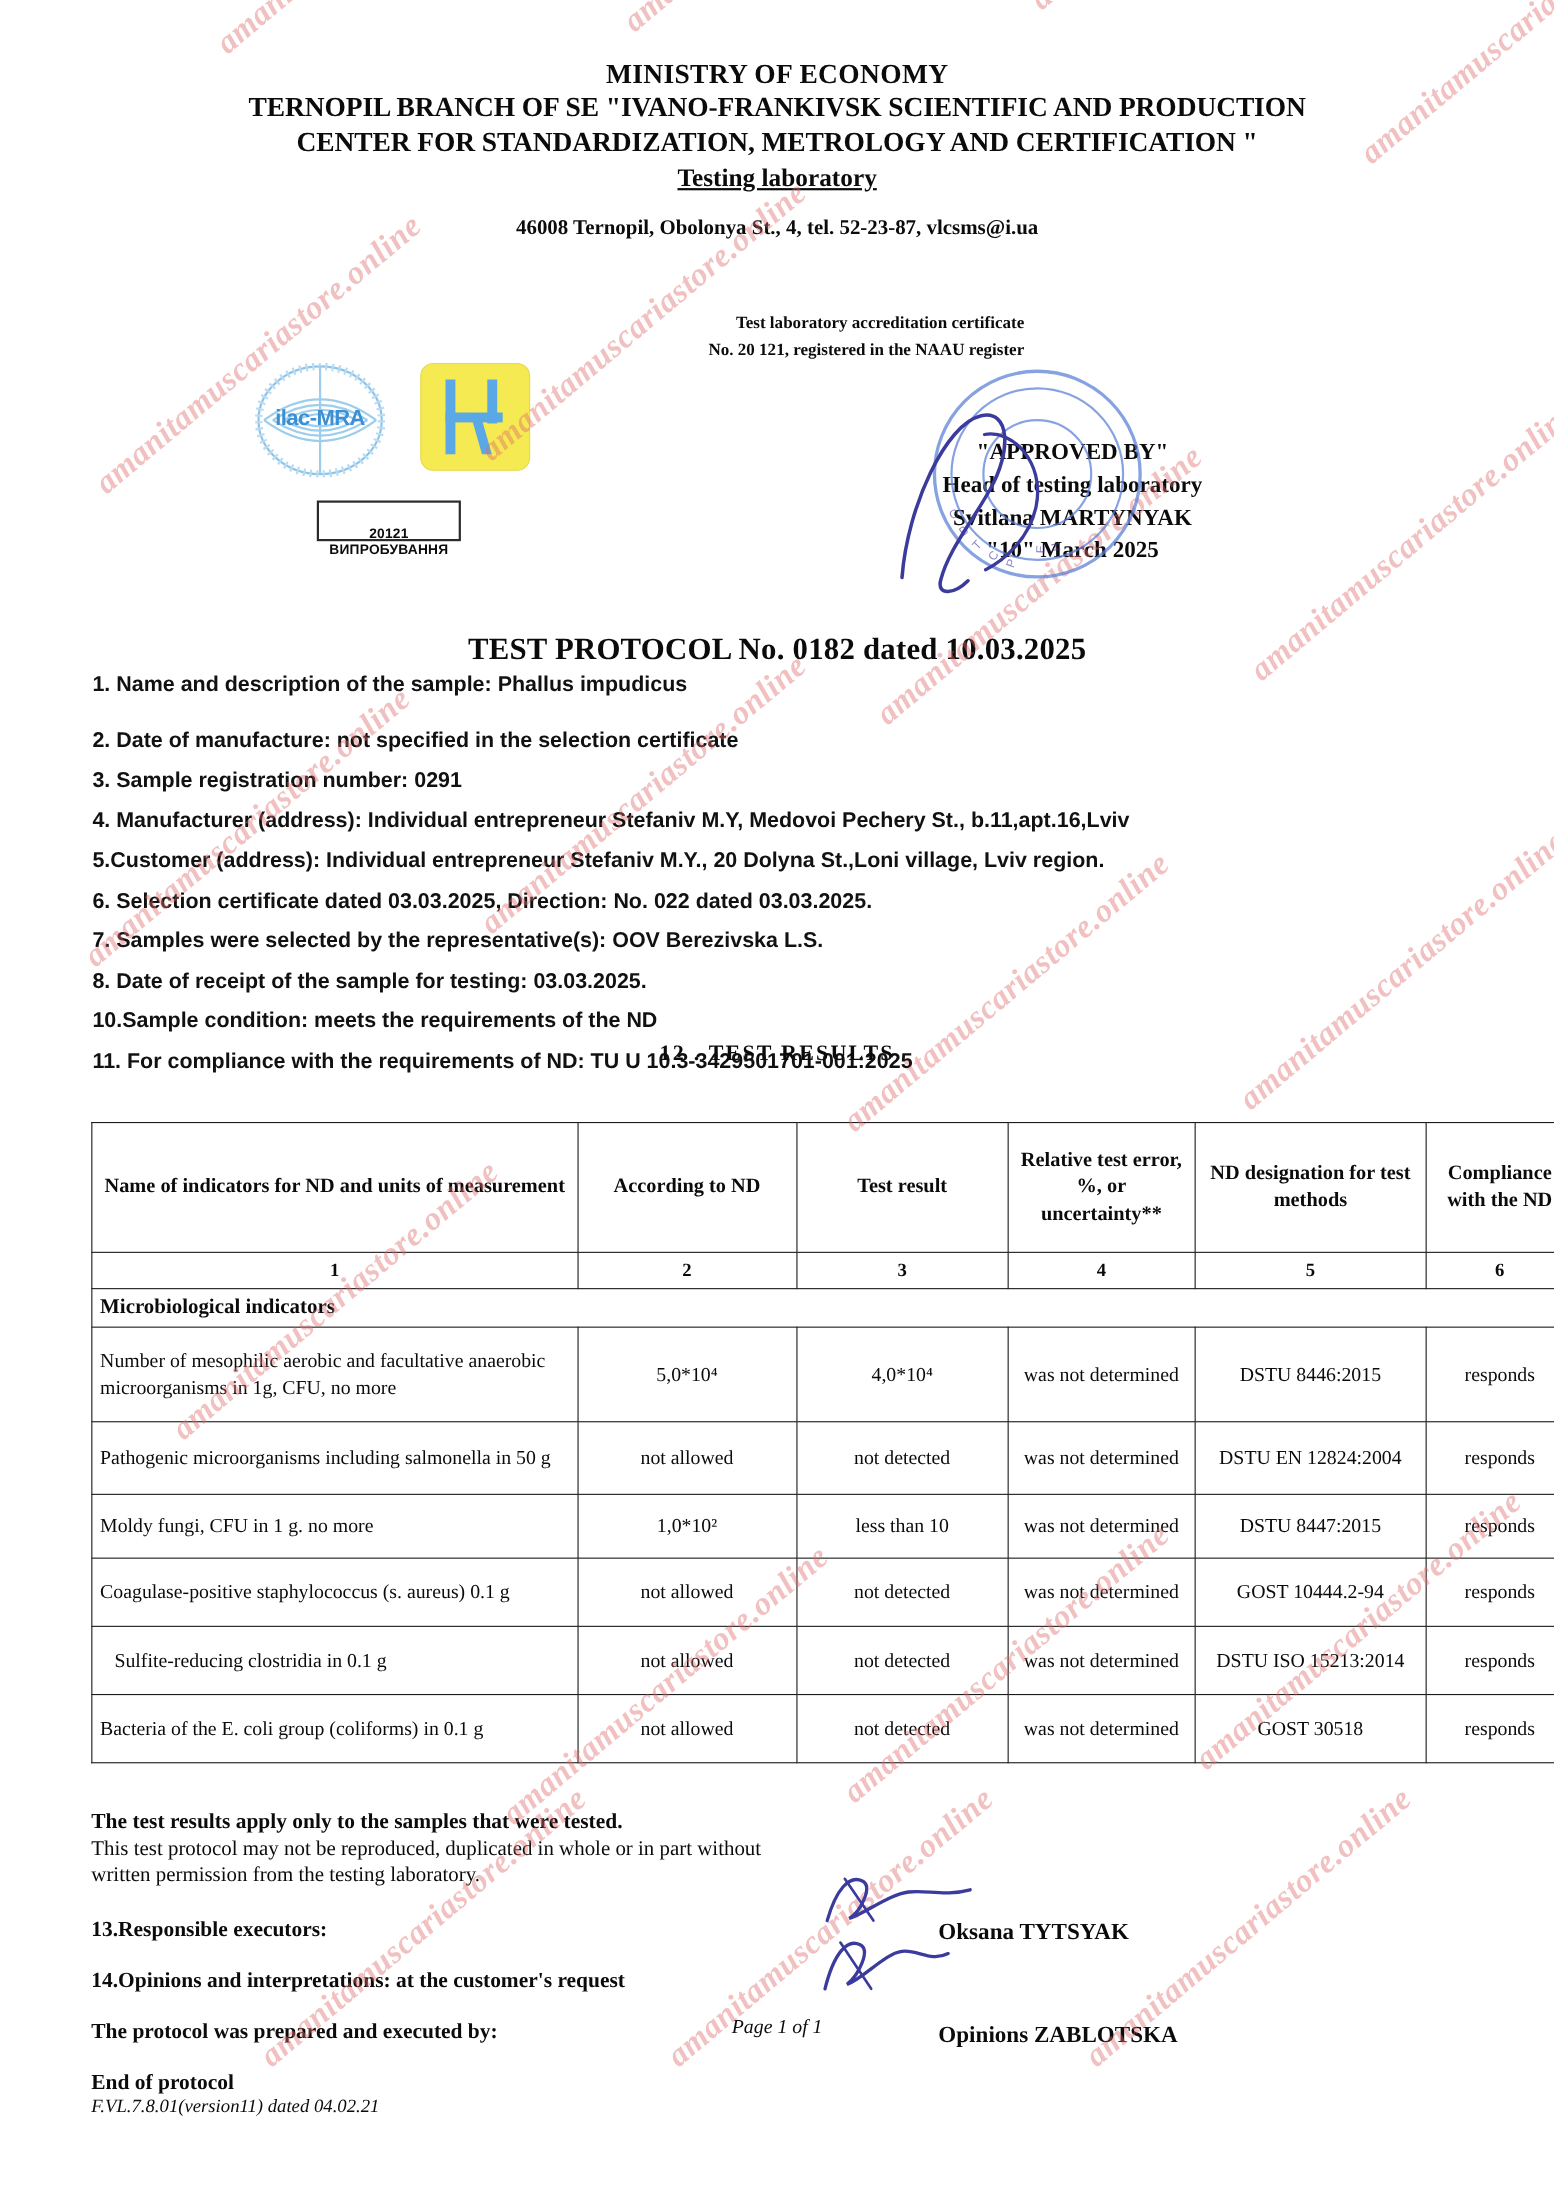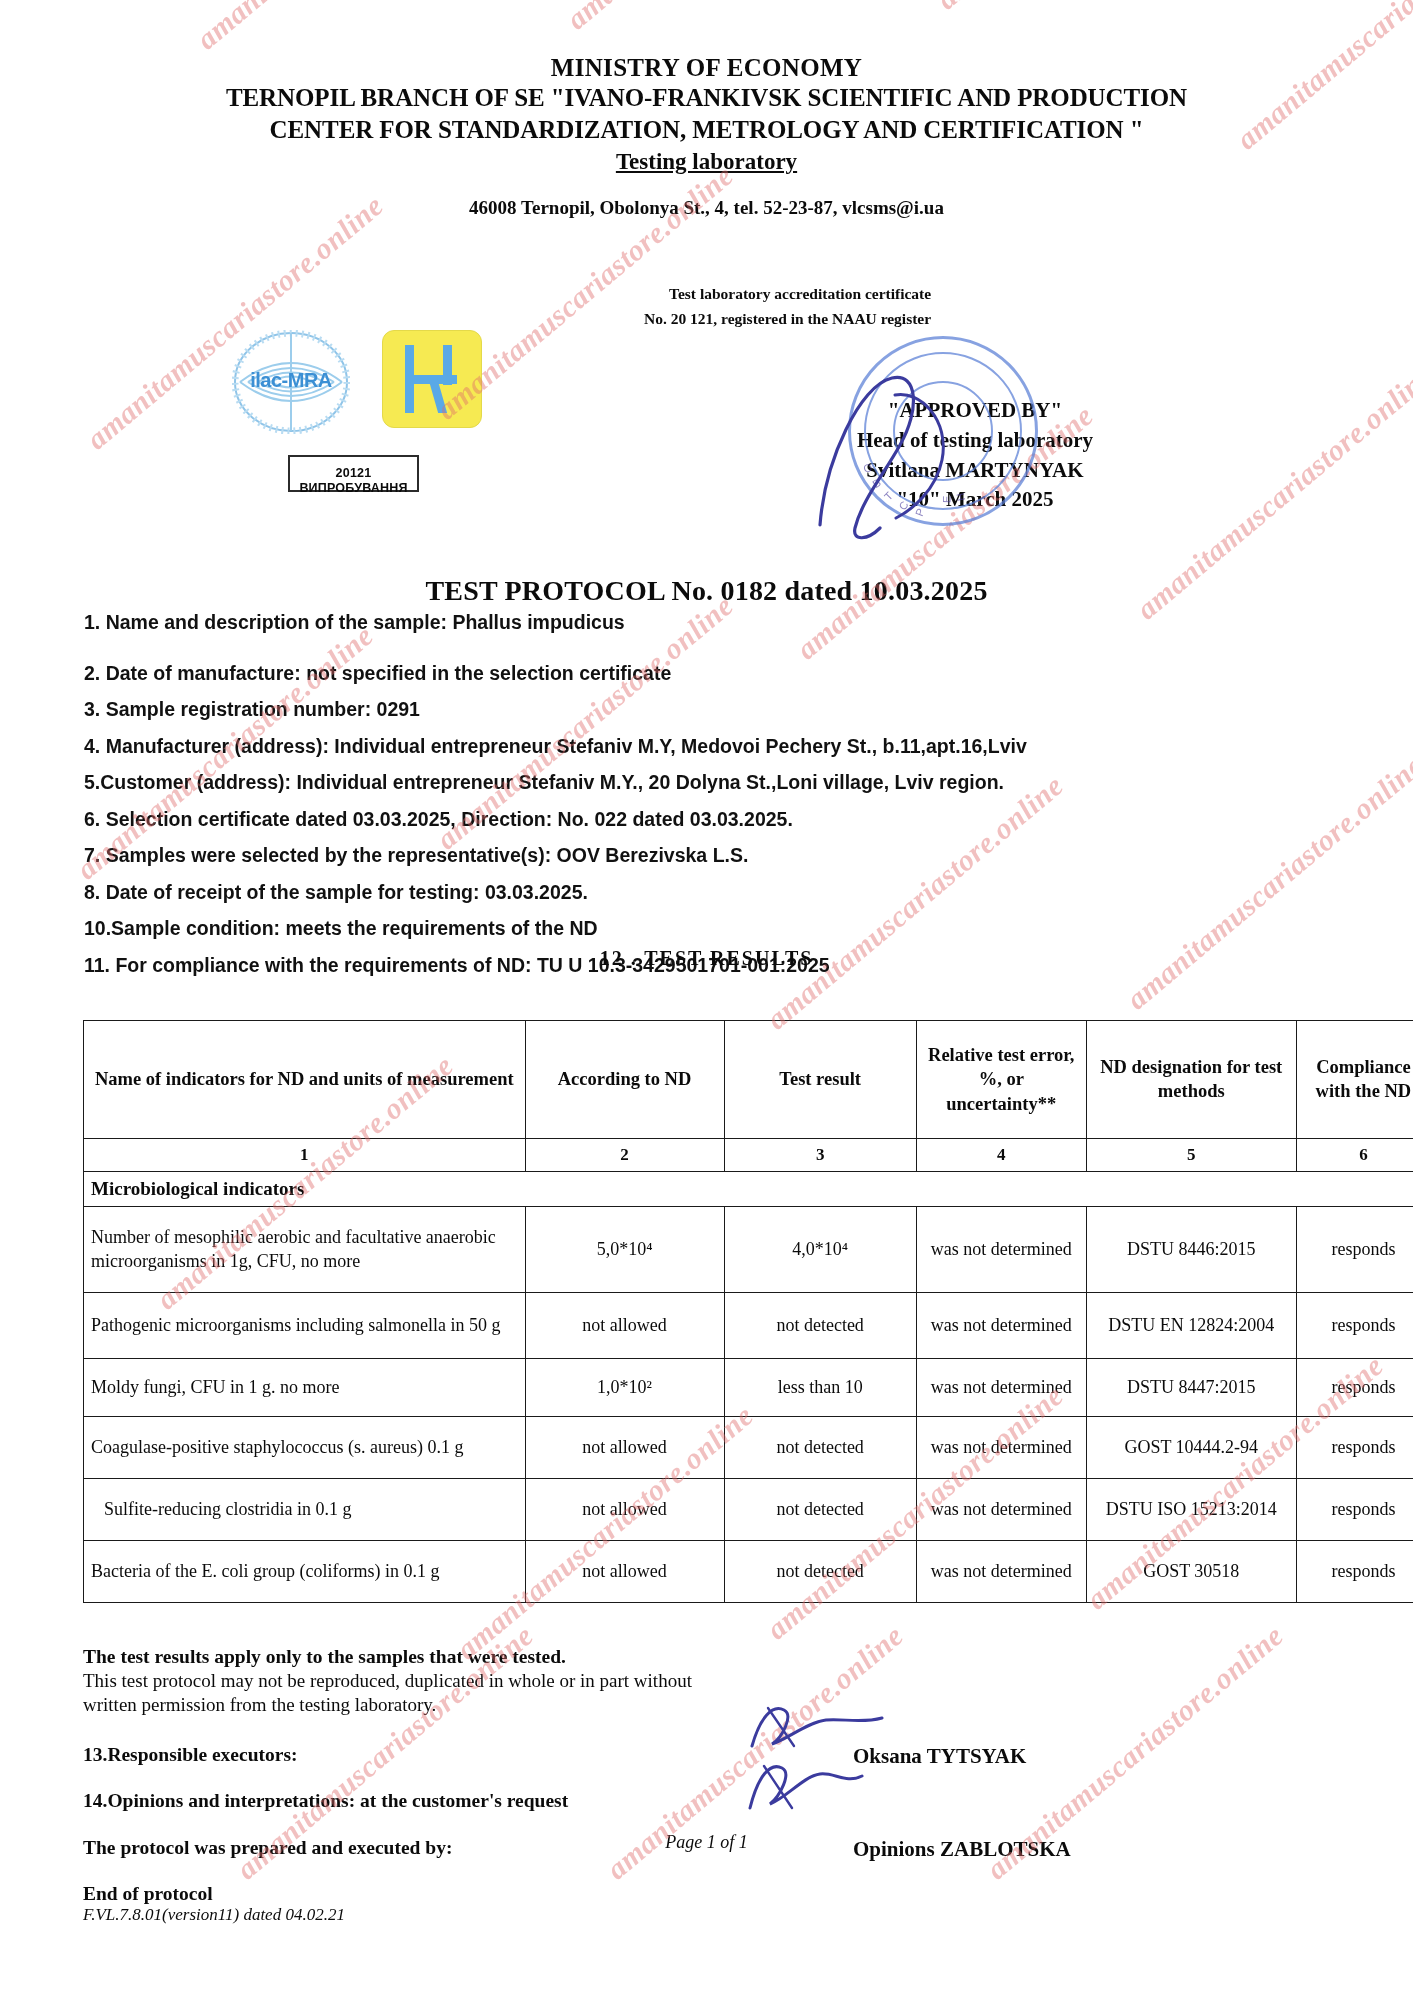--- a/index.html
+++ b/index.html
@@ -93,21 +93,21 @@
   }
   .naau-a {
     position: absolute; left: 50px; top: 46px; width: 26px; height: 36px;
     border-left: 9px solid #5aa9e6; transform: skewX(16deg);
   }
   .certbox {
     position: absolute; left: 288px; top: 455px;
     width: 131px; height: 37px; border: 2px solid #2b2b2b;
     background: #fff;
     font-family: "Liberation Sans", sans-serif; font-weight: bold;
-    font-size: 12.5px; text-align: center; line-height: 1.18; padding-top: 9px;
+    font-size: 12.5px; text-align: center; line-height: 1.18; padding-top: 21px;
     letter-spacing: .2px;
   }
 
   
   .approved {
     position: absolute; left: 840px; top: 396px;
     font-size: 21px; font-weight: bold; line-height: 1.42; text-align: center;
     width: 270px;
   }
   .approved .ln { white-space: nowrap; }

